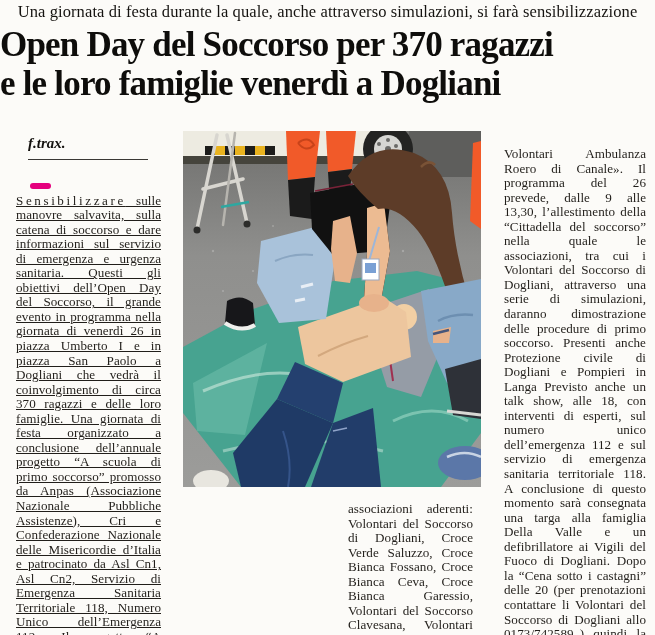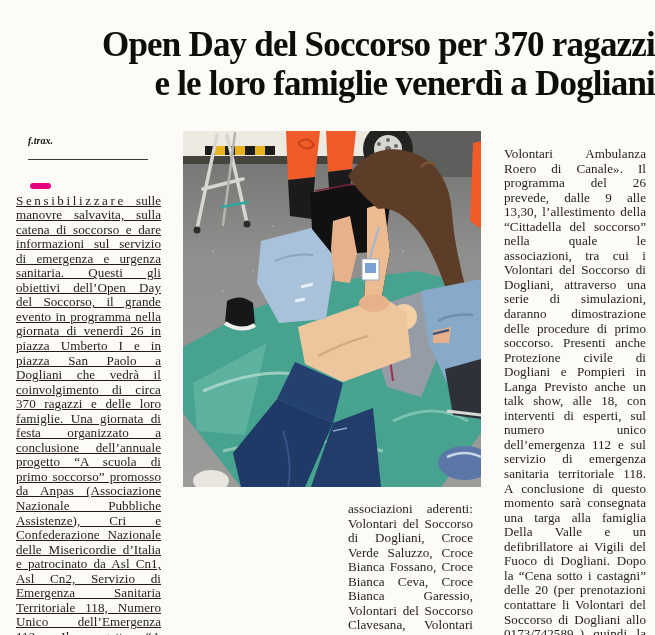--- a/index.html
+++ b/index.html
@@ -6,28 +6,28 @@
   .page{
     position:relative;width:655px;height:635px;overflow:hidden;
     background:#fcfbf8;color:#1b1916;
     font-family:"Liberation Serif", serif;
   }
   .kicker{
     position:absolute;top:2px;left:0;right:0;text-align:center;
     font-size:16.5px;line-height:20px;color:#151310;letter-spacing:0.1px;
   }
   .headline{
-    position:absolute;top:25px;left:0;right:0;margin:0;text-align:right;
+    position:absolute;top:25px;left:0;right:0;margin:0;text-align:left;
     font-size:35px;line-height:39px;font-weight:bold;color:#0e0d0b;
     letter-spacing:-0.8px;
   }
   .headline span{display:block;transform:scaleY(1.04);}
   .byline{
     position:absolute;top:135px;left:28px;
-    font-size:10px;font-weight:bold;font-style:italic;color:#14120f;
+    font-size:15px;font-weight:bold;font-style:italic;color:#14120f;
   }
   .byline-rule{
     position:absolute;top:159px;left:28px;width:120px;height:1px;
     background:#3a3835;
   }
   .col{
     position:absolute;text-align:justify;
     font-size:13.1px;line-height:14.55px;letter-spacing:0.05px;
     word-spacing:0.5px;color:#211e1a;overflow:hidden;
   }
@@ -45,20 +45,21 @@
     position:absolute;top:131px;left:183px;width:298px;height:356px;
     background:#8d8d8d;overflow:hidden;
   }
   .photo svg{display:block;width:100%;height:100%;}
 </style>
 </head>
 <body>
 
 <div class="page">
 
+  <div class="kicker">Una giornata di festa durante la quale, anche attraverso simulazioni, si farà sensibilizzazione</div>
 
   <h1 class="headline">
     <span>Open Day del Soccorso per 370 ragazzi</span>
     <span>e le loro famiglie venerdì a Dogliani</span>
   </h1>
 
   <div class="byline">f.trax.</div>
   <div class="byline-rule"></div>
 
   <div class="col col-left">

